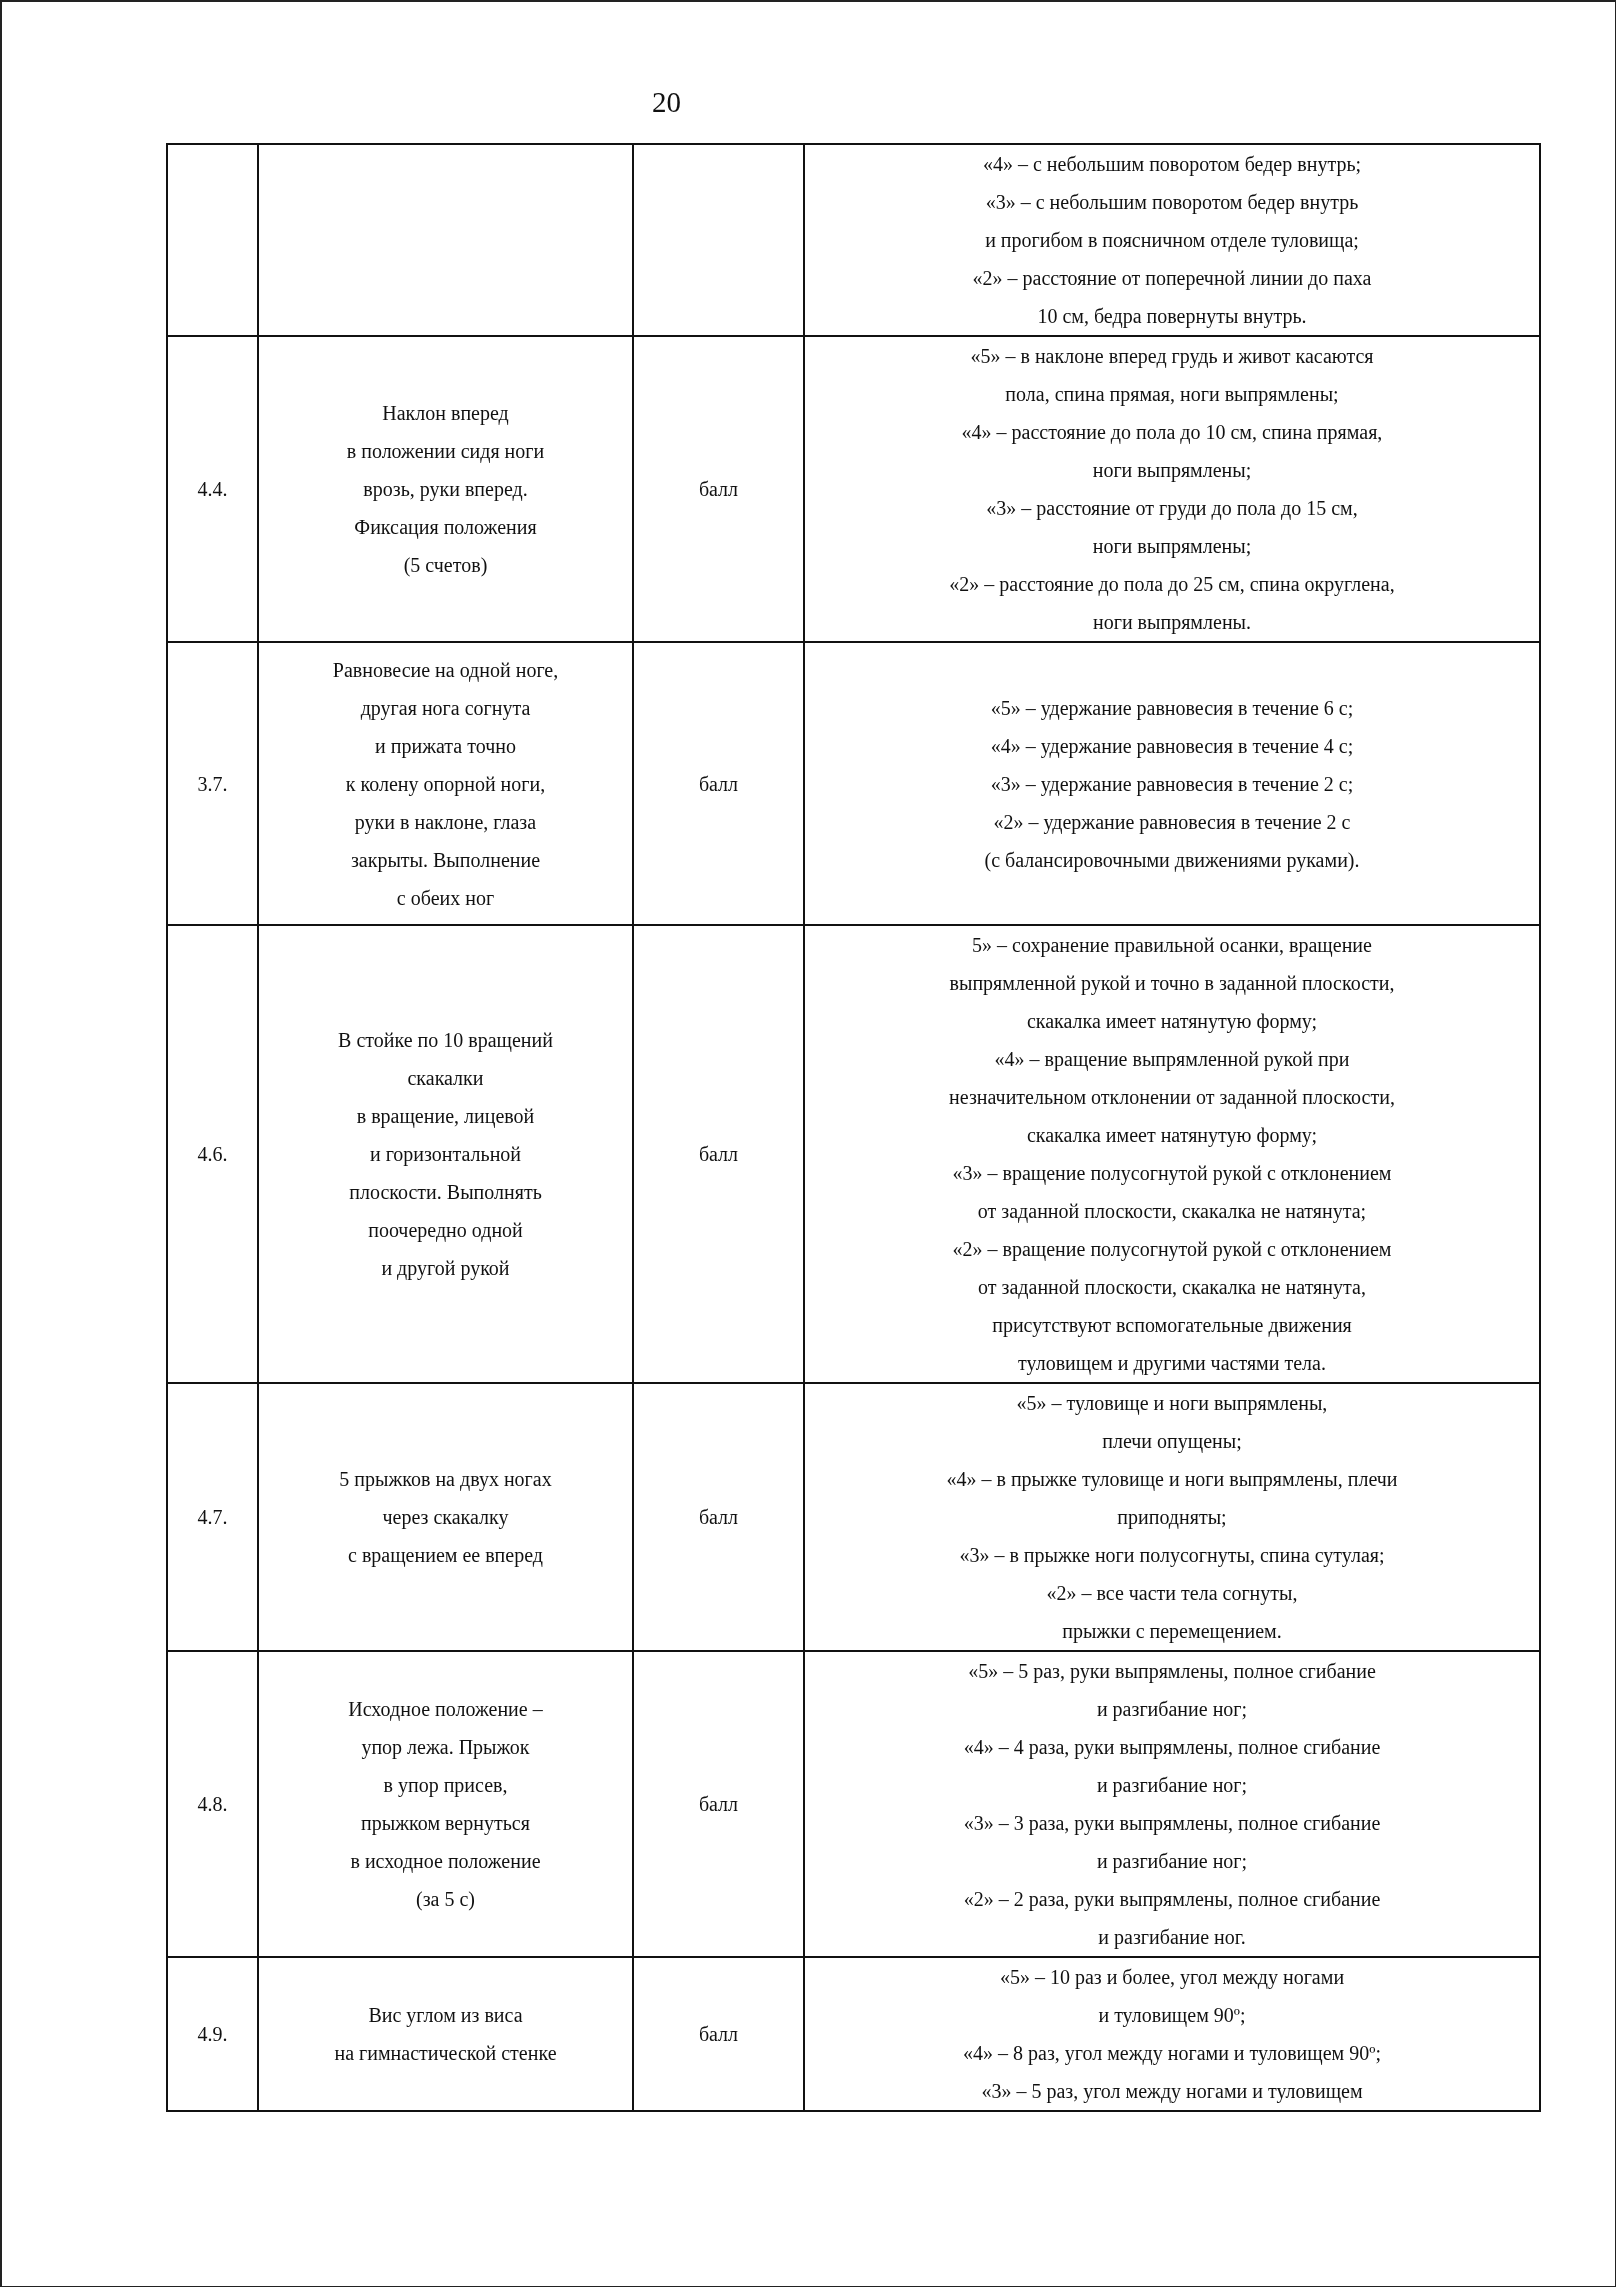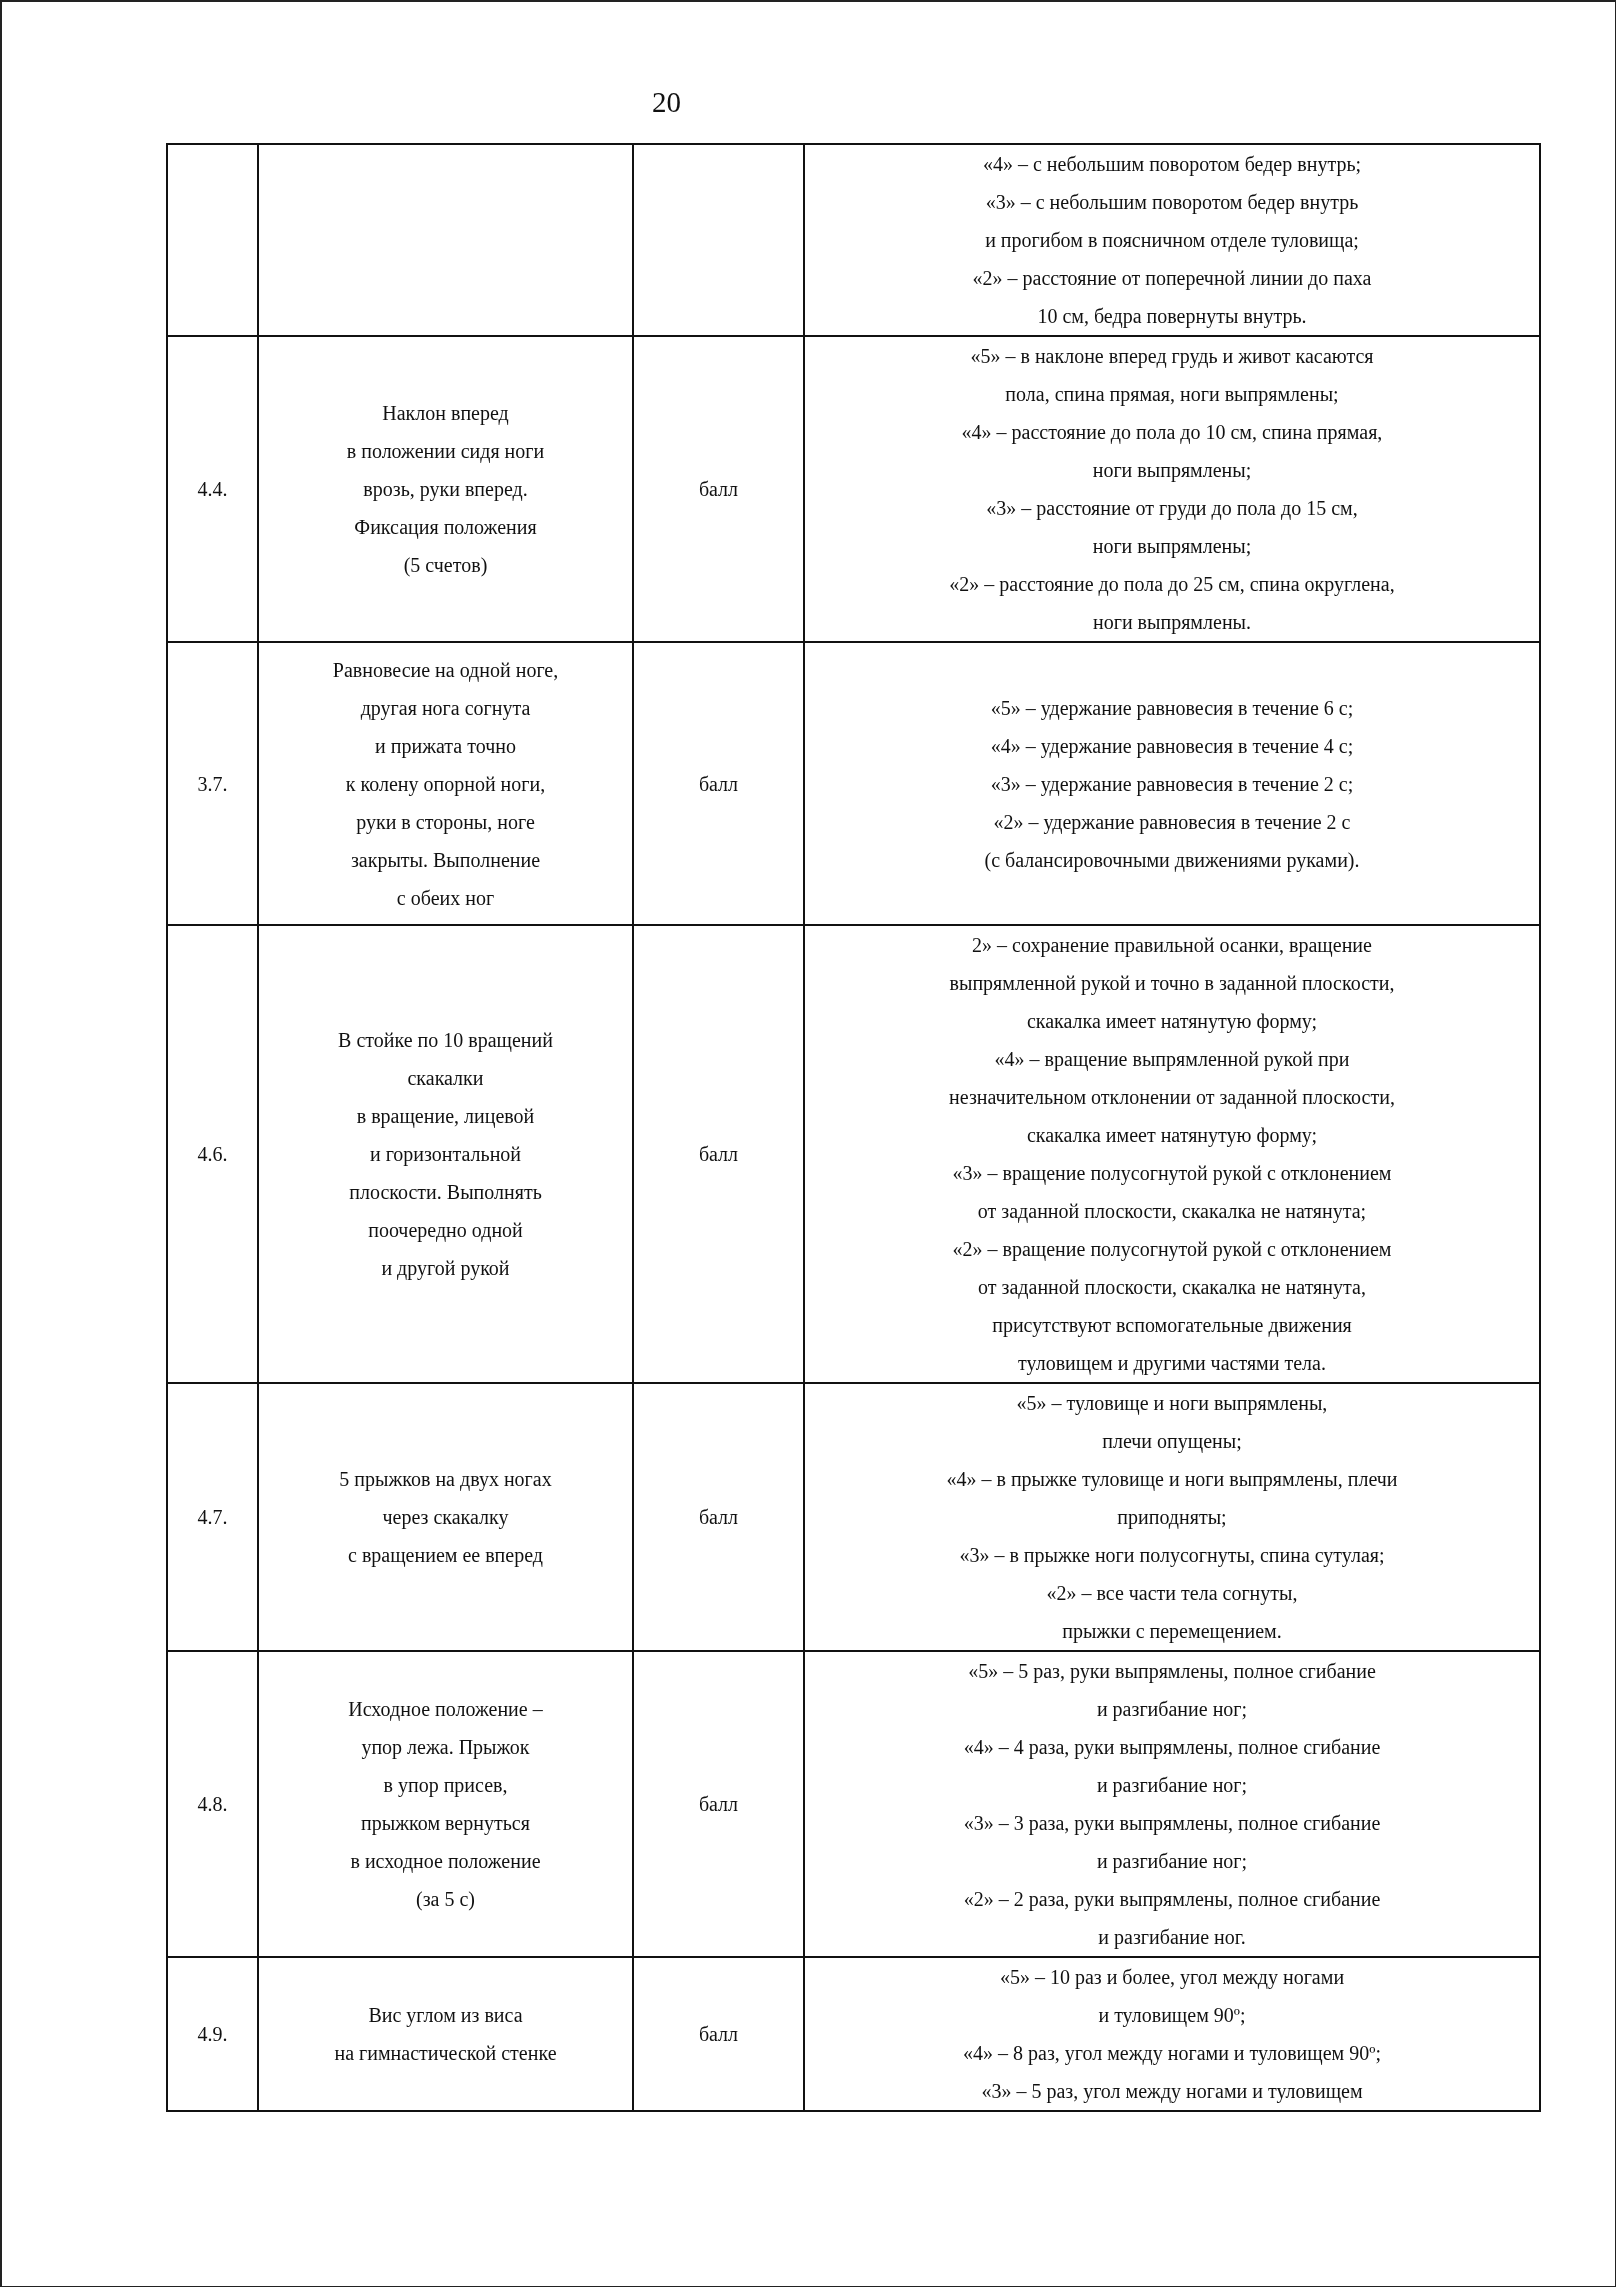--- a/index.html
+++ b/index.html
@@ -77,21 +77,21 @@
           <span class="line">ноги выпрямлены.</span>
         </td>
   </tr>
       <tr style="height: 283px;">
     <td><span>3.7.</span></td>
     <td>
           <span class="line">Равновесие на одной ноге,</span>
           <span class="line">другая нога согнута</span>
           <span class="line">и прижата точно</span>
           <span class="line">к колену опорной ноги,</span>
-          <span class="line">руки в стороны, ноге</span>
+          <span class="line">руки в наклоне, глаза</span>
           <span class="line">закрыты. Выполнение</span>
           <span class="line">с обеих ног</span>
         </td>
     <td><span>балл</span></td>
     <td>
           <span class="line">«5» – удержание равновесия в течение 6 с;</span>
           <span class="line">«4» – удержание равновесия в течение 4 с;</span>
           <span class="line">«3» – удержание равновесия в течение 2 с;</span>
           <span class="line">«2» – удержание равновесия в течение 2 с</span>
           <span class="line">(с балансировочными движениями руками).</span>
@@ -103,21 +103,21 @@
           <span class="line">В стойке по 10 вращений</span>
           <span class="line">скакалки</span>
           <span class="line">в вращение, лицевой</span>
           <span class="line">и горизонтальной</span>
           <span class="line">плоскости. Выполнять</span>
           <span class="line">поочередно одной</span>
           <span class="line">и другой рукой</span>
         </td>
     <td><span>балл</span></td>
     <td>
-          <span class="line">2» – сохранение правильной осанки, вращение</span>
+          <span class="line">5» – сохранение правильной осанки, вращение</span>
           <span class="line">выпрямленной рукой и точно в заданной плоскости,</span>
           <span class="line">скакалка имеет натянутую форму;</span>
           <span class="line">«4» – вращение выпрямленной рукой при</span>
           <span class="line">незначительном отклонении от заданной плоскости,</span>
           <span class="line">скакалка имеет натянутую форму;</span>
           <span class="line">«3» – вращение полусогнутой рукой с отклонением</span>
           <span class="line">от заданной плоскости, скакалка не натянута;</span>
           <span class="line">«2» – вращение полусогнутой рукой с отклонением</span>
           <span class="line">от заданной плоскости, скакалка не натянута,</span>
           <span class="line">присутствуют вспомогательные движения</span>

